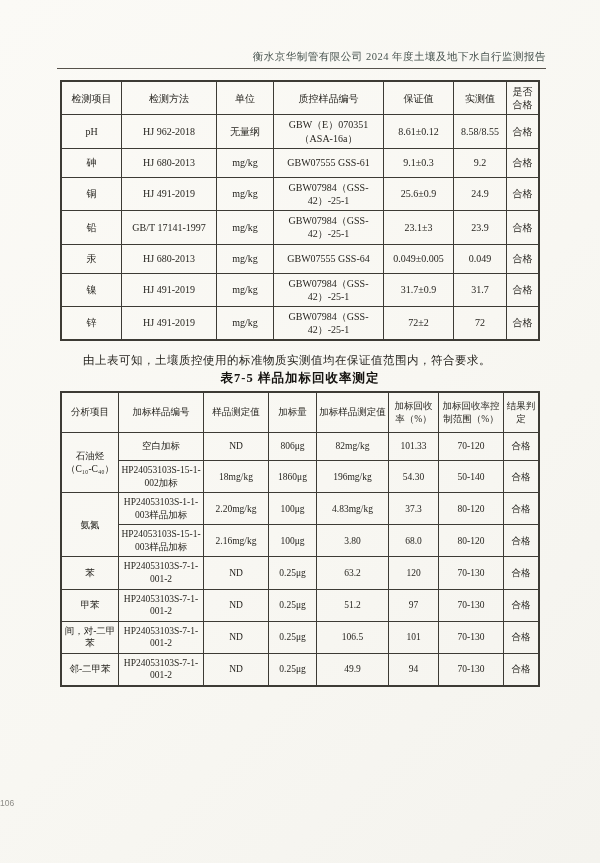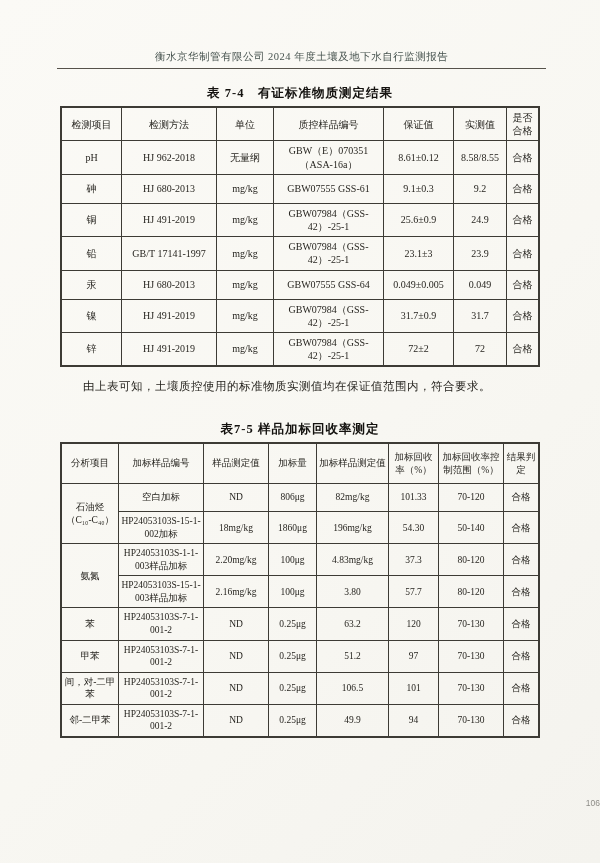--- a/index.html
+++ b/index.html
@@ -5,31 +5,31 @@
   * { margin:0; padding:0; box-sizing:border-box; }
   html,body { background:#e9e9e7; }
   .page {
     width:600px; height:863px; margin:0 auto; position:relative;
     background:linear-gradient(135deg,#fbfaf6 0%, #f8f7f2 55%, #f4f3ee 100%);
     font-family:"Liberation Serif","DejaVu Serif",serif;
     color:#26241f; overflow:hidden;
   }
   .doc-header {
     position:absolute; top:50px; left:57px; width:489px;
-    text-align:center; font-size:10.5px; letter-spacing:0.5px;
+    text-align:right; font-size:10.5px; letter-spacing:0.5px;
     color:#47534f; padding-bottom:4px;
     border-bottom:1px solid #56524b;
   }
   .content { position:absolute; top:76px; left:0; width:600px; }
   .tbl-caption {
     text-align:center; font-weight:bold; font-size:12.5px; color:#14120f;
     letter-spacing:1px;
   }
   .cap74 { margin-top:9px; }
-  .cap75 { margin-top:27px; }
+  .cap75 { margin-top:2px; }
   table {
     border-collapse:collapse; table-layout:fixed;
     margin:5px auto 0; width:477px;
     background:transparent;
   }
   th, td {
     border:1px solid #3d3b35;
     text-align:center; vertical-align:middle;
     padding:3px 2px; line-height:1.32;
     font-weight:normal; color:#211f1a;
@@ -39,34 +39,33 @@
   #table75 { outline:1px solid #3d3b35; }
   #table74 th, #table74 td { font-size:10px; height:29px; }
   #table75 th, #table75 td { font-size:9.5px; height:28px; }
   #table75 th { height:40px; }
   .note {
     margin:13px 58px 0 60px; text-indent:2em;
     font-size:11.5px; color:#211f1a; letter-spacing:0.5px;
   }
   .page-number {
     position:absolute; bottom:55px; left:0; width:100%;
-    text-align:right; font-size:8.5px; color:#8d8c87;
+    text-align:left; font-size:8.5px; color:#8d8c87;
     font-family:"Liberation Sans","DejaVu Sans",sans-serif;
   }
 </style>
 </head>
 <body>
 
 <div class="page">
 
   <div class="doc-header">衡水京华制管有限公司 2024 年度土壤及地下水自行监测报告</div>
 
   <div class="content">
 
-    <div class="tbl-caption cap74">表 7-4　有证标准物质测定结果</div>
 
     <table id="table74">
       <colgroup>
         <col style="width:60px">
           <col style="width:95px">
           <col style="width:57px">
         <col style="width:110px">
           <col style="width:70px">
           <col style="width:53px">
         <col style="width:32px">
@@ -204,21 +203,21 @@
             <td>4.83mg/kg</td>
             <td>37.3</td>
             <td>80-120</td>
             <td>合格</td>
           </tr>
           <tr>
             <td>HP24053103S-15-1-003样品加标</td>
             <td>2.16mg/kg</td>
             <td>100μg</td>
             <td>3.80</td>
-            <td>57.7</td>
+            <td>68.0</td>
             <td>80-120</td>
             <td>合格</td>
           </tr>
           <tr>
             <td>苯</td>
             <td>HP24053103S-7-1-001-2</td>
             <td>ND</td>
             <td>0.25μg</td>
             <td>63.2</td>
             <td>120</td>

